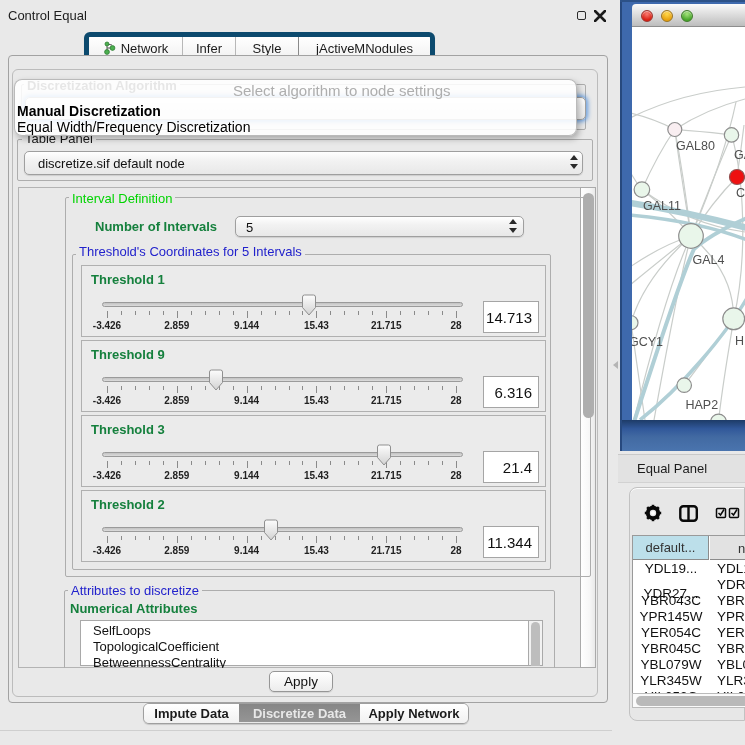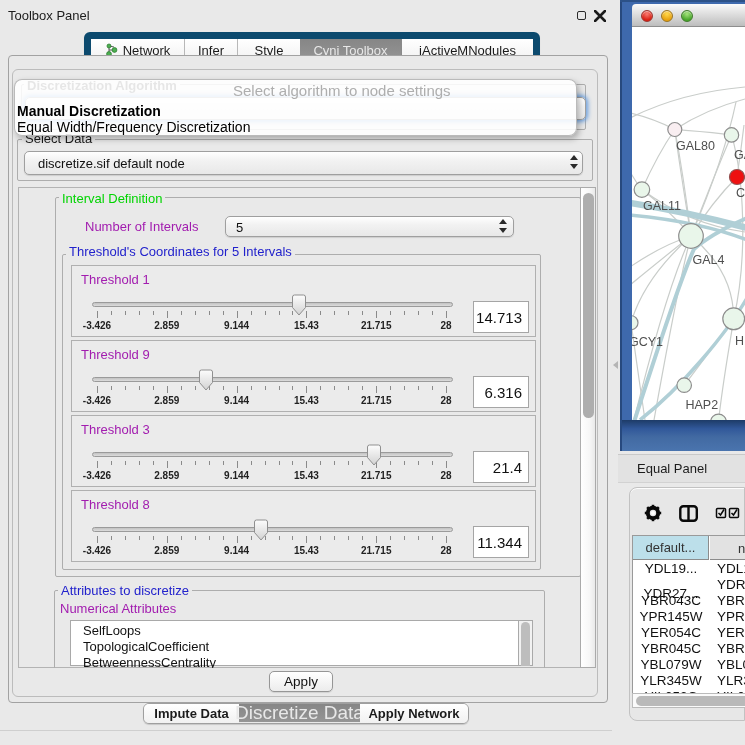--- a/index.html
+++ b/index.html
@@ -1,64 +1,63 @@
 <!DOCTYPE html>
 <html><head><meta charset="utf-8"><style>
 *{margin:0;padding:0;box-sizing:border-box}
 html,body{width:745px;height:745px;background:#e9e9e9;font-family:"Liberation Sans",sans-serif;position:relative;overflow:hidden}
 .abs{position:absolute}
 .t13{position:absolute;font-size:13px;color:#1c1c1c;white-space:nowrap}
-.blab13{position:absolute;font-size:13px;font-weight:normal;color:#a21caf;white-space:nowrap}
+.blab13{position:absolute;font-size:13px;font-weight:bold;color:#15803d;white-space:nowrap}
 .tick{position:absolute;width:1px;background:#8a8a8a}
 .slab{position:absolute;width:60px;text-align:center;font-size:10px;font-weight:bold;color:#222}
 .tpanel{position:absolute;left:68px;width:465px;height:72px;border:1px solid #b0b0b0;background:#ebebeb}
 .groove{position:absolute;width:361px;height:5px;border:1px solid #9a9a9a;border-radius:3px;background:linear-gradient(#c2c2c2,#dcdcdc)}
 .valbox{position:absolute;left:470px;width:56px;height:32px;background:#fff;border:1px solid #a5a5a5;font-size:15px;color:#111;text-align:right;padding:7px 6px 0 0}
 .group{position:absolute;border:1px solid #adadad;border-radius:2px}
 .gtitle{position:absolute;font-size:13px;background:#e9e9e9;padding:0 3px;white-space:nowrap}
 .combo{position:absolute;border:1px solid #9f9f9f;border-radius:5px;background:linear-gradient(#ffffff,#f2f2f2 40%,#e8e8e8);box-shadow:0 1px 1px rgba(0,0,0,0.12)}
 .ctext{position:absolute;font-size:13px;color:#111;white-space:nowrap}
 .spin{position:absolute;width:8px;height:14px}
 .spin:before{content:"";position:absolute;left:0;top:0;border-left:4px solid transparent;border-right:4px solid transparent;border-bottom:5px solid #2a2a2a}
 .spin:after{content:"";position:absolute;left:0;bottom:0;border-left:4px solid transparent;border-right:4px solid transparent;border-top:5px solid #2a2a2a}
 .toptab{height:22px;font-size:13px;display:flex;align-items:center;justify-content:center;background:linear-gradient(#ffffff,#f1f1f1);color:#1b1b1b;white-space:nowrap}
 .seltab{background:linear-gradient(#868686,#959595);color:#e8e8e8}
 </style></head><body>
-<div class="t13" style="left:8px;top:8px">Toolbox Panel</div>
+<div class="t13" style="left:8px;top:8px">Control Equal</div>
 <div class="abs" style="left:577px;top:11px;width:9px;height:9px;border:1.5px solid #2b2b2b;border-radius:2px"></div>
 <svg class="abs" style="left:594px;top:10px" width="12" height="12" viewBox="0 0 12 12">
     <path d="M1 1 L11 11 M11 1 L1 11" stroke="#1a1a1a" stroke-width="2.6" stroke-linecap="round"></path>
   </svg>
 <div class="abs" style="left:0;top:730px;width:612px;height:1px;background:#cfcfcf"></div>
-<div class="abs" style="left:84px;top:32px;display:flex;border:7px solid #0c4a6e;border-radius:6px;overflow:hidden;box-shadow:0 1px 1px rgba(0,0,0,0.15)">
+<div class="abs" style="left:84px;top:32px;display:flex;border:5px solid #0c4a6e;border-radius:6px;overflow:hidden;box-shadow:0 1px 1px rgba(0,0,0,0.15)">
 <div class="toptab" style="width:93px;"><svg width="13" height="14" viewBox="0 0 13 14" style="margin-right:5px">
         <path d="M4 3 L4 11 M4 7 L9 7 M4 3 L9 4" stroke="#555" stroke-width="1"></path>
         <circle cx="4" cy="3" r="2" fill="#4caf50" stroke="#2e7d32" stroke-width="0.8"></circle>
         <circle cx="4" cy="11" r="2.4" fill="#4caf50" stroke="#2e7d32" stroke-width="0.8"></circle>
         <circle cx="9.5" cy="7" r="2.4" fill="#4caf50" stroke="#2e7d32" stroke-width="0.8"></circle>
       </svg>Network</div>
 <div class="toptab" style="width:53px;border-left:1px solid #b8b8b8;">Infer</div>
 <div class="toptab" style="width:63px;border-left:1px solid #b8b8b8;">Style</div>
-<div class="toptab seltab" style="width:101px;">Cyni Toolbox</div>
 <div class="toptab" style="width:132px;border-left:1px solid #8a8a8a;">jActiveMNodules</div>
 </div>
 <div class="abs" style="left:8px;top:55px;width:600px;height:648px;border:1px solid #a2a2a2;border-radius:4px;background:#e9e9e9"></div>
 <div class="abs" style="left:12px;top:69px;width:586px;height:628px;border:1px solid #bcbcbc;border-radius:6px"></div>
 <div class="group" style="left:21px;top:84px;width:565px;height:46px"></div>
 <div class="abs" style="left:24px;top:78px;font-size:13px;font-weight:bold;color:#333;background:#e9e9e9;padding:0 3px">Discretization Algorithm</div>
 <div class="combo" style="left:25px;top:97px;width:561px;height:23px;box-shadow:0 0 4px 2px rgba(100,155,220,0.95)"></div>
 <div class="group" style="left:17px;top:139px;width:576px;height:42px"></div>
-<div class="gtitle" style="left:22px;top:131px;color:#1a1a1a">Select Data</div>
+<div class="gtitle" style="left:22px;top:131px;color:#1a1a1a">Table Panel</div>
 <div class="combo" style="left:24px;top:151px;width:559px;height:24px"></div>
 <div class="ctext" style="left:38px;top:156px">discretize.sif default node</div>
 <div class="spin" style="left:570px;top:155px"></div>
 <div class="abs" style="left:18px;top:187px;width:562px;height:481px;border:1px solid #b3b3b3;border-right:none"></div>
 <div class="abs" style="left:580px;top:187px;width:16px;height:481px;border:1px solid #aaa;background:linear-gradient(to right,#ffffff,#f7f7f7 60%,#e9e9e9)"></div>
 <div class="abs" style="left:583px;top:193px;width:11px;height:225px;background:#aeaeae;border-radius:6px"></div>
-<div class="abs" style="left:3px;top:187px;width:688px;height:481px;overflow:hidden">
+<div class="abs" style="left:13px;top:187px;width:688px;height:481px;overflow:hidden">
 <div class="group" style="left:52px;top:10px;width:526px;height:380px"></div><div class="gtitle" style="left:56px;top:4px;color:#00d400">Interval Definition</div><div class="blab13" style="left:82px;top:32px">Number of Intervals</div><div class="combo" style="left:222px;top:29px;width:289px;height:21px"></div><div class="ctext" style="left:233px;top:33px">5</div><div class="spin" style="left:496px;top:32px"></div><div class="group" style="left:59px;top:67px;width:479px;height:316px"></div><div class="gtitle" style="left:63px;top:57px;color:#2222cc">Threshold's Coordinates for 5 Intervals</div>
 <svg width="0" height="0">
       <defs>
         <linearGradient id="thg" x1="0" y1="0" x2="0" y2="1">
           <stop offset="0" stop-color="#fdfdfd"></stop>
           <stop offset="1" stop-color="#d2d2d2"></stop>
         </linearGradient>
       </defs>
     </svg>
 <div class="tpanel" style="top:78px"></div>
@@ -82,34 +81,34 @@
 <div class="tpanel" style="top:228px"></div>
 <div class="blab13" style="left:78px;top:235px">Threshold 3</div>
 <div class="groove" style="left:89px;top:265px"></div>
 <div class="tick" style="left:94.0px;top:274px;height:7px"></div><div class="tick" style="left:108.0px;top:274px;height:4px"></div><div class="tick" style="left:121.9px;top:274px;height:4px"></div><div class="tick" style="left:135.9px;top:274px;height:4px"></div><div class="tick" style="left:149.8px;top:274px;height:4px"></div><div class="tick" style="left:163.8px;top:274px;height:7px"></div><div class="tick" style="left:177.8px;top:274px;height:4px"></div><div class="tick" style="left:191.7px;top:274px;height:4px"></div><div class="tick" style="left:205.7px;top:274px;height:4px"></div><div class="tick" style="left:219.6px;top:274px;height:4px"></div><div class="tick" style="left:233.6px;top:274px;height:7px"></div><div class="tick" style="left:247.6px;top:274px;height:4px"></div><div class="tick" style="left:261.5px;top:274px;height:4px"></div><div class="tick" style="left:275.5px;top:274px;height:4px"></div><div class="tick" style="left:289.4px;top:274px;height:4px"></div><div class="tick" style="left:303.4px;top:274px;height:7px"></div><div class="tick" style="left:317.4px;top:274px;height:4px"></div><div class="tick" style="left:331.3px;top:274px;height:4px"></div><div class="tick" style="left:345.3px;top:274px;height:4px"></div><div class="tick" style="left:359.2px;top:274px;height:4px"></div><div class="tick" style="left:373.2px;top:274px;height:7px"></div><div class="tick" style="left:387.2px;top:274px;height:4px"></div><div class="tick" style="left:401.1px;top:274px;height:4px"></div><div class="tick" style="left:415.1px;top:274px;height:4px"></div><div class="tick" style="left:429.0px;top:274px;height:4px"></div><div class="tick" style="left:443.0px;top:274px;height:7px"></div>
 <div class="slab" style="left:64.0px;top:283px">-3.426</div><div class="slab" style="left:133.8px;top:283px">2.859</div><div class="slab" style="left:203.6px;top:283px">9.144</div><div class="slab" style="left:273.4px;top:283px">15.43</div><div class="slab" style="left:343.2px;top:283px">21.715</div><div class="slab" style="left:413.0px;top:283px">28</div>
 <svg style="position:absolute;left:362.0px;top:257px" width="18" height="23" viewBox="0 0 18 23">
 <path d="M2.5 3 Q2.5 1 4.5 1 L13.5 1 Q15.5 1 15.5 3 L15.5 13.5 L9 21 L2.5 13.5 Z" fill="url(#thg)" stroke="#8f8f8f" stroke-width="1"></path>
     </svg>
 <div class="valbox" style="top:264px">21.4</div>
 <div class="tpanel" style="top:303px"></div>
-<div class="blab13" style="left:78px;top:310px">Threshold 8</div>
+<div class="blab13" style="left:78px;top:310px">Threshold 2</div>
 <div class="groove" style="left:89px;top:340px"></div>
 <div class="tick" style="left:94.0px;top:349px;height:7px"></div><div class="tick" style="left:108.0px;top:349px;height:4px"></div><div class="tick" style="left:121.9px;top:349px;height:4px"></div><div class="tick" style="left:135.9px;top:349px;height:4px"></div><div class="tick" style="left:149.8px;top:349px;height:4px"></div><div class="tick" style="left:163.8px;top:349px;height:7px"></div><div class="tick" style="left:177.8px;top:349px;height:4px"></div><div class="tick" style="left:191.7px;top:349px;height:4px"></div><div class="tick" style="left:205.7px;top:349px;height:4px"></div><div class="tick" style="left:219.6px;top:349px;height:4px"></div><div class="tick" style="left:233.6px;top:349px;height:7px"></div><div class="tick" style="left:247.6px;top:349px;height:4px"></div><div class="tick" style="left:261.5px;top:349px;height:4px"></div><div class="tick" style="left:275.5px;top:349px;height:4px"></div><div class="tick" style="left:289.4px;top:349px;height:4px"></div><div class="tick" style="left:303.4px;top:349px;height:7px"></div><div class="tick" style="left:317.4px;top:349px;height:4px"></div><div class="tick" style="left:331.3px;top:349px;height:4px"></div><div class="tick" style="left:345.3px;top:349px;height:4px"></div><div class="tick" style="left:359.2px;top:349px;height:4px"></div><div class="tick" style="left:373.2px;top:349px;height:7px"></div><div class="tick" style="left:387.2px;top:349px;height:4px"></div><div class="tick" style="left:401.1px;top:349px;height:4px"></div><div class="tick" style="left:415.1px;top:349px;height:4px"></div><div class="tick" style="left:429.0px;top:349px;height:4px"></div><div class="tick" style="left:443.0px;top:349px;height:7px"></div>
 <div class="slab" style="left:64.0px;top:358px">-3.426</div><div class="slab" style="left:133.8px;top:358px">2.859</div><div class="slab" style="left:203.6px;top:358px">9.144</div><div class="slab" style="left:273.4px;top:358px">15.43</div><div class="slab" style="left:343.2px;top:358px">21.715</div><div class="slab" style="left:413.0px;top:358px">28</div>
 <svg style="position:absolute;left:249.0px;top:332px" width="18" height="23" viewBox="0 0 18 23">
 <path d="M2.5 3 Q2.5 1 4.5 1 L13.5 1 Q15.5 1 15.5 3 L15.5 13.5 L9 21 L2.5 13.5 Z" fill="url(#thg)" stroke="#8f8f8f" stroke-width="1"></path>
     </svg>
 <div class="valbox" style="top:339px">11.344</div>
 <div class="group" style="left:51px;top:403px;width:491px;height:95px"></div><div class="gtitle" style="left:55px;top:396px;color:#2222cc">Attributes to discretize</div><div class="blab13" style="left:57px;top:414px">Numerical Attributes</div><div class="abs" style="left:67px;top:433px;width:448px;height:46px;background:#fff;border:1px solid #a9a9a9;border-right:none"></div><div class="ctext" style="left:80px;top:436px">SelfLoops</div><div class="ctext" style="left:80px;top:452px">TopologicalCoefficient</div><div class="ctext" style="left:80px;top:468px">BetweennessCentrality</div><div class="abs" style="left:515px;top:433px;width:15px;height:46px;background:#f2f2f2;border:1px solid #a9a9a9"></div><div class="abs" style="left:518px;top:435px;width:9px;height:44px;background:#bdbdbd;border-radius:5px 5px 0 0"></div>
 </div>
 <div class="abs" style="left:269px;top:671px;width:64px;height:21px;border:1px solid #969696;border-radius:5px;background:linear-gradient(#ffffff,#ececec);box-shadow:0 1px 1px rgba(0,0,0,0.1);font-size:13.5px;color:#111;display:flex;align-items:center;justify-content:center">Apply</div>
 <div class="abs" style="left:143px;top:703px;display:flex;border:1px solid #9f9f9f;border-radius:6px;overflow:hidden;box-shadow:0 1px 1px rgba(0,0,0,0.15)">
 <div class="toptab" style="width:95px;height:19px;font-weight:bold;font-size:13px">Impute Data</div>
-<div class="toptab seltab" style="width:121px;height:18px;font-weight:normal;font-size:19px">Discretize Data</div>
+<div class="toptab seltab" style="width:121px;height:18px;font-weight:bold;font-size:13px">Discretize Data</div>
 <div class="toptab" style="width:108px;height:19px;font-weight:bold;font-size:13px">Apply Network</div>
 </div>
 <div class="abs" style="left:14px;top:79px;width:563px;height:57px;background:rgba(255,255,255,0.88);border:1px solid rgba(150,150,150,0.65);border-radius:8px;box-shadow:2px 3px 6px rgba(0,0,0,0.28)"></div>
 <div class="abs" style="left:233px;top:82px;font-size:15px;color:#aeaeae;white-space:nowrap">Select algorithm to node settings</div>
 <div class="abs" style="left:17px;top:103px;font-size:14px;font-weight:bold;color:#000;white-space:nowrap">Manual Discretization</div>
 <div class="abs" style="left:17px;top:119px;font-size:14px;color:#000;white-space:nowrap">Equal Width/Frequency Discretization</div>
 <div class="abs" style="left:620px;top:0;width:125px;height:451px;background:#3e69ad"></div>
 <div class="abs" style="left:620px;top:0;width:2px;height:451px;background:#27497e"></div>
 <div class="abs" style="left:620px;top:0;width:125px;height:2px;background:#2c5187"></div>
 <div class="abs" style="left:622px;top:420px;width:123px;height:31px;background:linear-gradient(#1d3b67 0%,#31589a 28%,#426aa2 55%,#4a74ae 100%)"></div>

